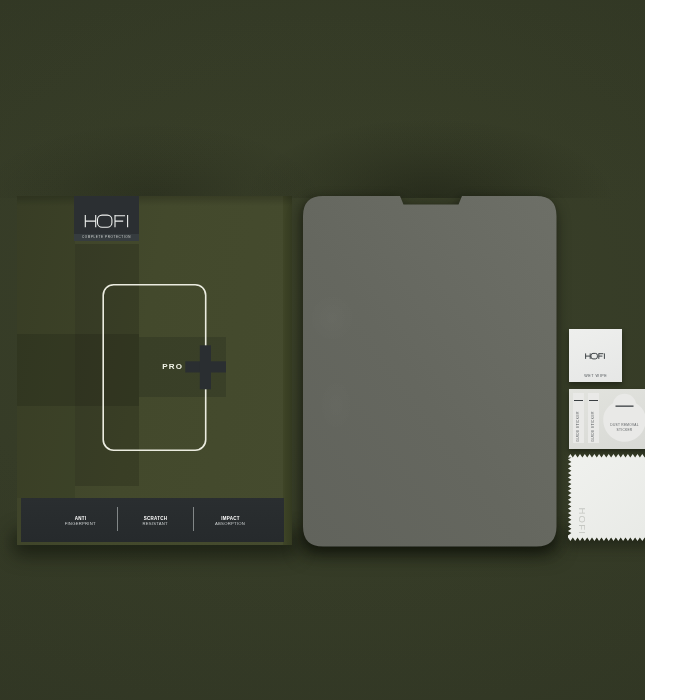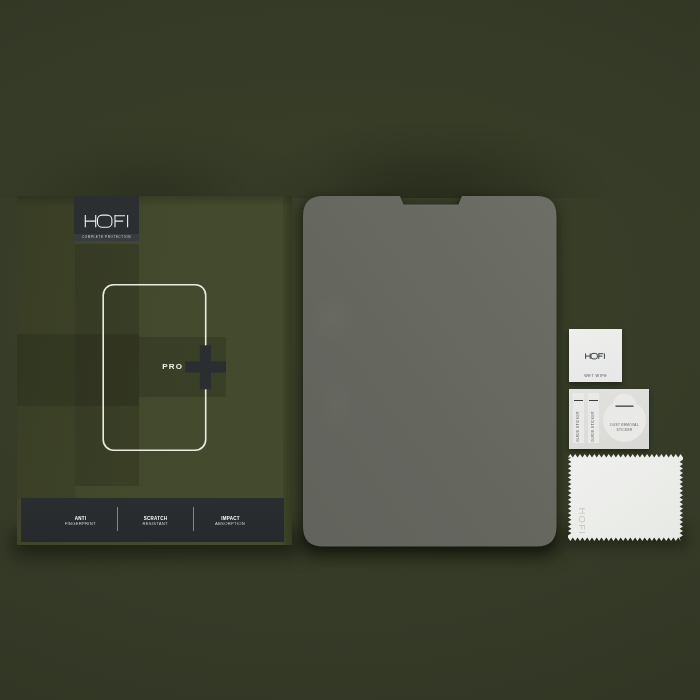--- a/index.html
+++ b/index.html
@@ -1,16 +1,16 @@
 <!DOCTYPE html>
 <html><head>
 <meta charset="utf-8">
 <style>
   html,body { margin:0; padding:0; }
-  #stage { position:relative; width:700px; height:700px; overflow:hidden;
+  #stage { position:relative; width:645px; height:700px; overflow:hidden;
     font-family:"Liberation Sans", sans-serif;
     background:#383e27; }
   .abs { position:absolute; }
 </style>
 </head>
 <body>
 <div id="stage">
 
   <div class="abs" style="left:0;top:0;width:700px;height:700px;
     background:

